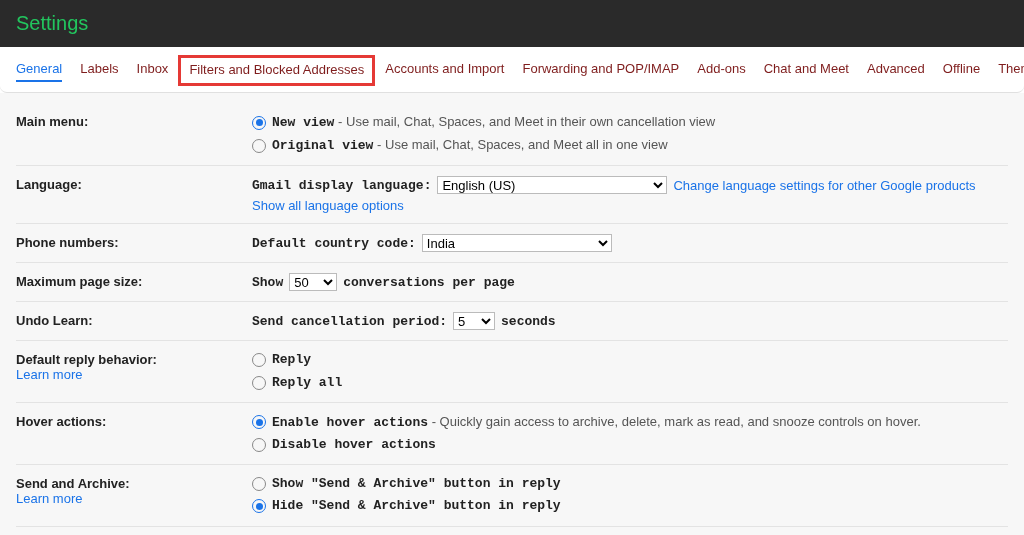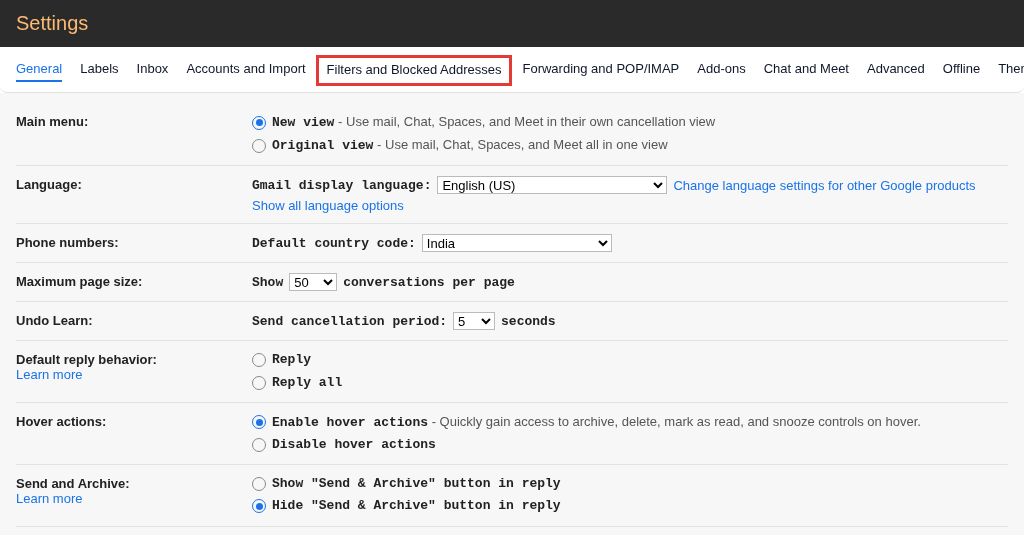--- a/index.html
+++ b/index.html
@@ -6,37 +6,37 @@
   body {
     margin: 0;
     font-family: Arial, Helvetica, sans-serif;
     font-size: 13px;
     color: #222;
     background: #fff;
     width: 1024px;
   }
   .header {
     background: #2a2a2a;
-    color: #fdba74;
+    color: #22c55e;
     padding: 12px 16px;
     font-size: 20px;
     font-weight: 400;
   }
   .tabs {
     display: flex;
     gap: 18px;
     padding: 14px 16px 10px 16px;
     border-bottom: 1px solid #e0e0e0;
     background: #fff;
     font-size: 13px;
     white-space: nowrap;
     border-radius: 7px;
   }
   .tab {
-    color: #0f172a;
+    color: #7f1d1d;
     cursor: pointer;
     padding-bottom: 4px;
   }
   .tab.active {
     color: #1a73e8;
     border-bottom: 2px solid #1a73e8;
     font-weight: 500;
   }
   .tab.highlight {
     border: 3px solid #e53935;
@@ -108,22 +108,22 @@
 <body>
 
 <div class="header">
   <span>Settings</span>
 </div>
 
 <div class="tabs">
   <span class="tab active">General</span>
   <span class="tab">Labels</span>
   <span class="tab">Inbox</span>
+  <span class="tab highlight">Filters and Blocked Addresses</span>
   <span class="tab">Accounts and Import</span>
-  <span class="tab highlight">Filters and Blocked Addresses</span>
   <span class="tab">Forwarding and POP/IMAP</span>
   <span class="tab">Add-ons</span>
   <span class="tab">Chat and Meet</span>
   <span class="tab">Advanced</span>
   <span class="tab">Offline</span>
   <span class="tab">Themes</span>
 </div>
 
 <div class="content">
 

